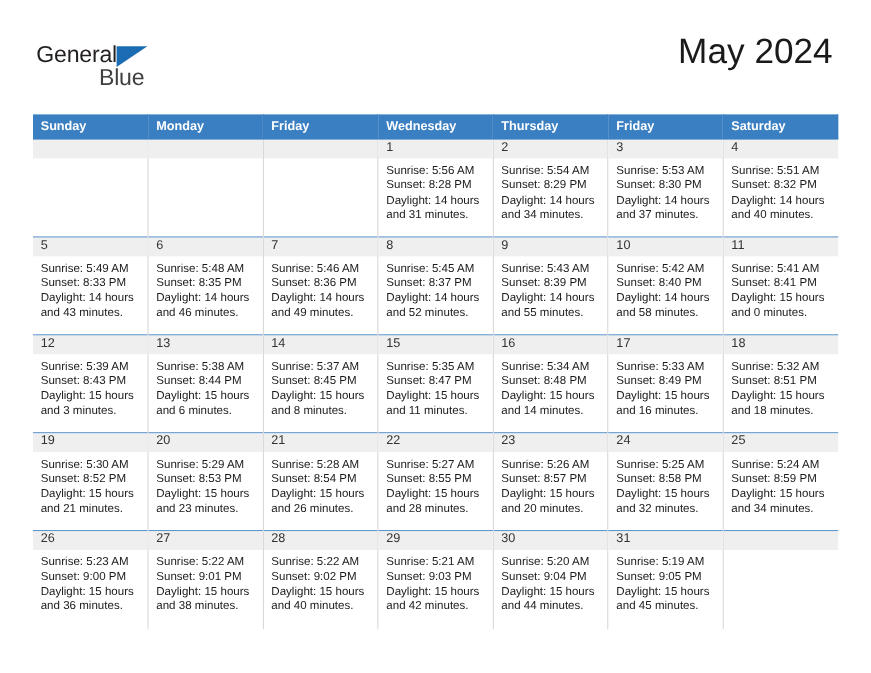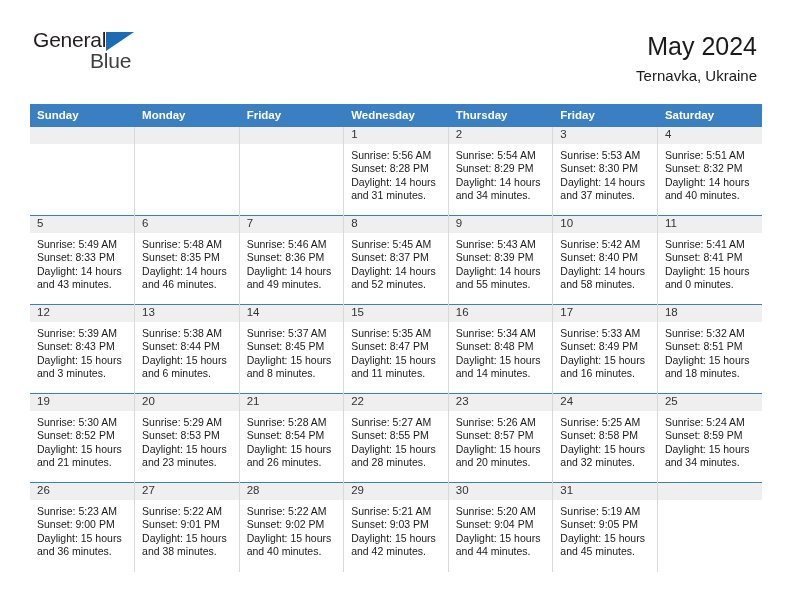--- a/index.html
+++ b/index.html
@@ -25,21 +25,21 @@
   .header {
     position: absolute;
     left: 0;
     top: 0;
     width: 792px;
     height: 104px;
   }
   .logo {
     position: absolute;
     left: 33px;
-    top: 28px;
+    top: 38px;
     width: 180px;
     height: 50px;
   }
   .logo-general {
     position: absolute;
     left: 0;
     top: 0;
     font-size: 21px;
     letter-spacing: -0.2px;
     color: #231f20;
@@ -63,21 +63,21 @@
     color: #404040;
     font-family: "Liberation Sans", sans-serif;
   }
   .title-block {
     position: absolute;
     right: 35px;
     top: 30px;
     text-align: right;
   }
   .cal-title {
-    font-size: 25px;
+    font-size: 32px;
     color: #1a1a1a;
     line-height: 32px;
     font-weight: normal;
     margin: 0;
   }
   .cal-subtitle {
     font-size: 15px;
     color: #1a1a1a;
     line-height: 20px;
     margin: 4px 0 0 0;
@@ -147,21 +147,20 @@
   <div class="header">
 
     <div class="logo">
       <span class="logo-general">General</span>
       <span class="logo-triangle"></span>
       <span class="logo-blue">Blue</span>
     </div>
 
     <div class="title-block">
       <h1 class="cal-title">May 2024</h1>
-      <div class="cal-subtitle">Ternavka, Ukraine</div>
     </div>
 
   </div>
 
   <table class="calendar">
     <colgroup>
       <col>
         <col>
         <col>
         <col>

